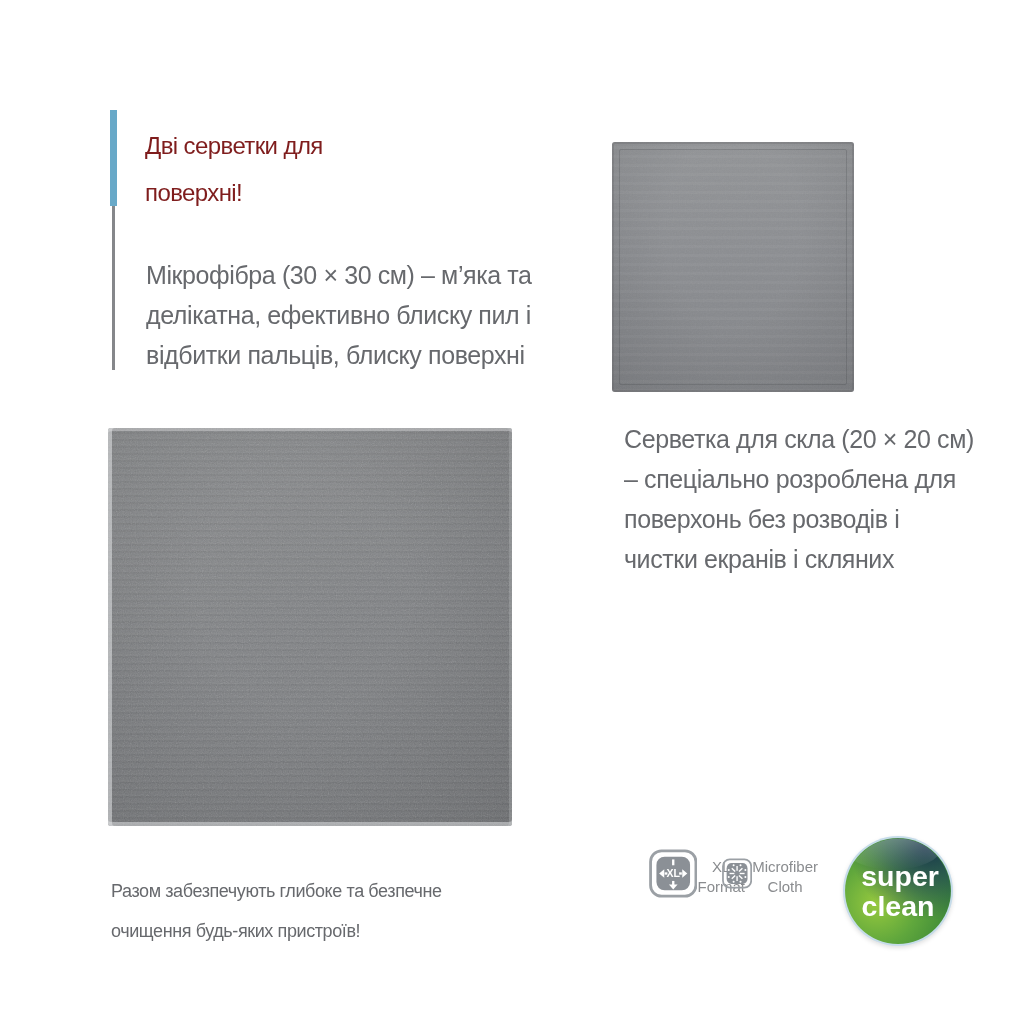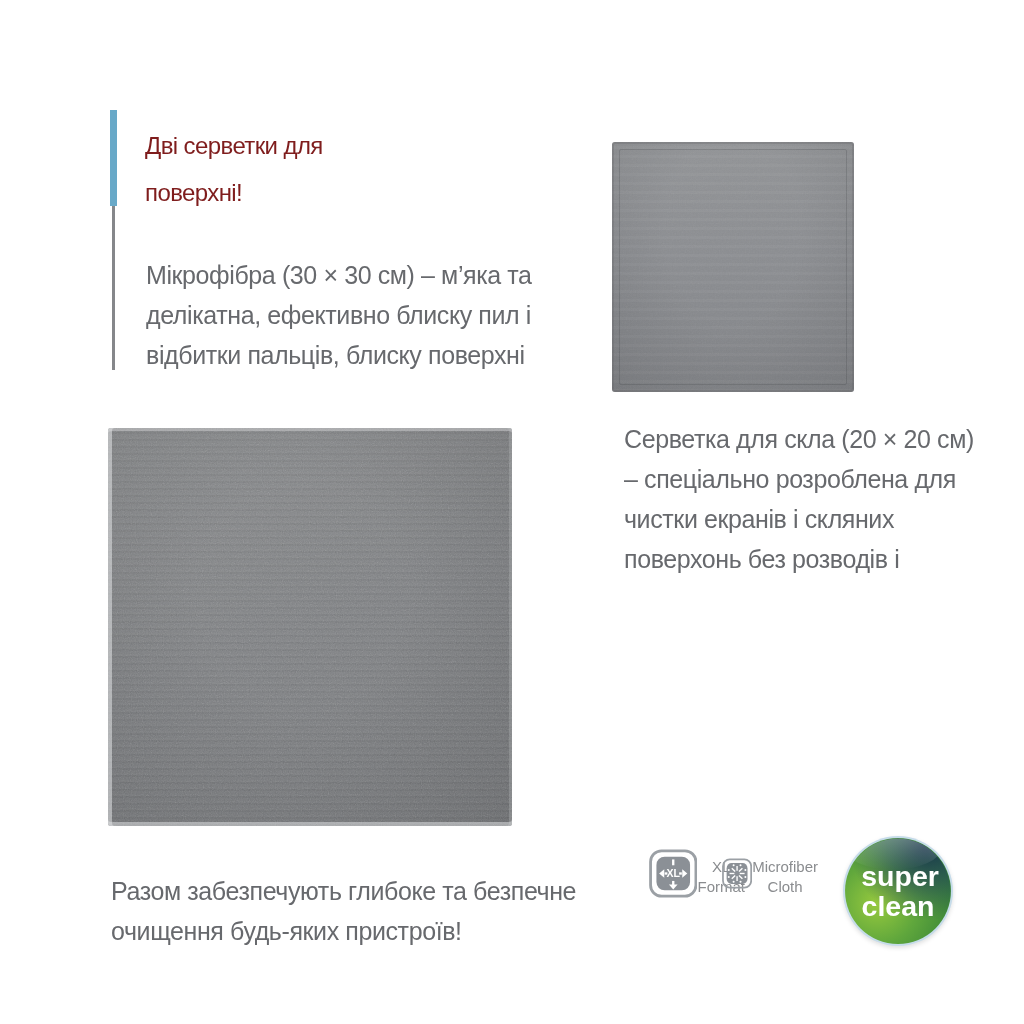--- a/index.html
+++ b/index.html
@@ -16,21 +16,21 @@
   
   .heading{
     position:absolute;left:145px;top:106px;color:#7f1d1d;
     font-size:24px;line-height:47px;font-weight:normal;letter-spacing:-0.6px;
   }
 
   
   .para{color:#67696d;font-size:25px;line-height:40px;letter-spacing:-0.4px;}
   .para-microfiber{position:absolute;left:146px;top:255px;}
   .para-glass{position:absolute;left:612px;top:419px;margin-left:12px;}
-  .footer-text{position:absolute;left:111px;top:871px;color:#67696d;font-size:25px;line-height:40px;letter-spacing:-0.4px;}
+  .footer-text{position:absolute;left:111px;top:871px;color:#67696d;font-size:18px;line-height:40px;letter-spacing:-0.4px;}
 
   
   .cloth{position:absolute;border-radius:3px;}
   .cloth-large{
     left:108px;top:428px;width:404px;height:398px;
     background:
       repeating-linear-gradient(0deg, rgba(0,0,0,0.045) 0 2px, rgba(255,255,255,0.02) 2px 4px, transparent 4px 7px),
       linear-gradient(160deg,#848688 0%,#7a7c7f 45%,#717376 100%);
   }
   .cloth-large .noise{position:absolute;inset:0;width:100%;height:100%;opacity:.5;}
@@ -117,22 +117,22 @@
 
   <div class="cloth cloth-large">
     <svg class="noise">
         <rect width="100%" height="100%" filter="url(#fabricBig)"></rect>
       </svg>
   </div>
 
   <div class="para para-glass">
     <span class="line">Серветка для скла (20 × 20 см)</span>
     <span class="line">– спеціально розроблена для</span>
+    <span class="line">поверхонь без розводів і</span>
     <span class="line">чистки екранів і скляних</span>
-    <span class="line">поверхонь без розводів і</span>
   </div>
 
   <div class="footer-text">
     <span class="line">Разом забезпечують глибоке та безпечне</span>
     <span class="line">очищення будь-яких пристроїв!</span>
   </div>
 
   <div class="feature feature-xl">
     <svg viewBox="0 0 62 62">
       <rect x="2" y="2" width="58" height="58" rx="14" fill="none" stroke="#9ba0a5" stroke-width="3.6"></rect>

